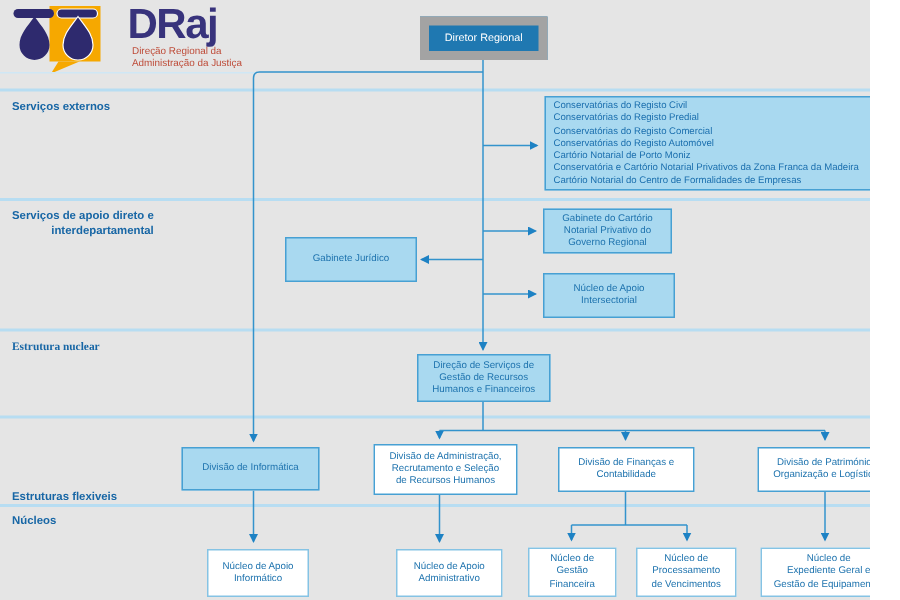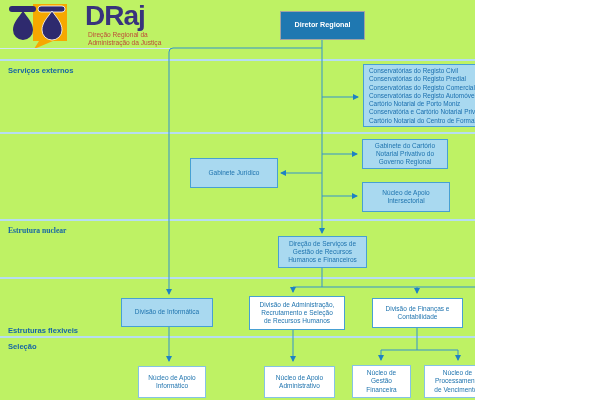--- a/index.html
+++ b/index.html
@@ -1,27 +1,27 @@
 <!DOCTYPE html>
 <html><head>
 <meta charset="utf-8">
 <style>
   html,body { margin:0; padding:0; background:#fff; }
   .stage {
-    position:relative; width:475px; height:400px; background:#bef264;
+    position:relative; width:580px; height:400px; background:#e5e5e5;
     font-family:"Liberation Sans", sans-serif; overflow:hidden;
   }
   .connectors { position:absolute; left:0; top:0; width:600px; height:400px; pointer-events:none; }
   .box {
     position:absolute; box-sizing:border-box;
     display:flex; align-items:center; justify-content:center;
     text-align:center; white-space:pre-line;
     font-size:6.5px; line-height:8.2px; color:#1E73AE;
   }
-  .box--solid  { background:#1F78B1; border:1px solid #a3a3a3; color:#ffffff; font-size:7.2px; font-weight:bold; }
+  .box--solid  { background:#1F78B1; border:6px solid #a3a3a3; color:#ffffff; font-size:7.2px; font-weight:normal; }
   .box--light  { background:#A9D9F0; border:1px solid #47A0D3; }
   .box--outline{ background:#ffffff; border:1px solid #47A0D3; }
   .box--nucleo { background:#ffffff; border:1px solid #85C3E4; }
   .listbox {
     position:absolute; box-sizing:border-box;
     background:#A9D9F0; border:1px solid #47A0D3;
     padding:2px 5px; color:#1B6FAE;
   }
   .listbox div { font-size:6.4px; line-height:8.3px; white-space:nowrap; }
   .section-label {
@@ -62,23 +62,25 @@
 Administração da Justiça</div>
   <div class="header-rule"></div>
 
   <div class="divider" style="top:59px"></div>
   <div class="divider" style="top:132px"></div>
   <div class="divider" style="top:219px"></div>
   <div class="divider" style="top:277px"></div>
   <div class="divider" style="top:336px"></div>
 
   <div class="section-label" style="left:8px; top:66px;">Serviços externos</div>
+  <div class="section-label" style="left:8px; top:139px;">Serviços de apoio direto e
+interdepartamental</div>
   <div class="section-label" style="left:8px; top:226px;font-family:Liberation Serif, serif;">Estrutura nuclear</div>
   <div class="section-label" style="left:8px; top:284px;margin-top:42px;">Estruturas flexiveis</div>
-  <div class="section-label" style="left:8px; top:342px;">Seleção</div>
+  <div class="section-label" style="left:8px; top:342px;">Núcleos</div>
 
   <svg class="connectors" viewBox="0 0 600 400">
     <defs>
       <marker id="arr" viewBox="0 0 6 6" refX="5" refY="3" markerWidth="6" markerHeight="6" orient="auto-start-reverse">
         <path d="M0,0 L6,3 L0,6 Z" fill="#1E82C4"></path>
       </marker>
     </defs>
     <g stroke="#3393CC" stroke-width="1" fill="none">
       <path d="M322,40 V233" marker-end="url(#arr)"></path>
       <path d="M322,48 L173,48 Q169,48 169,52 L169,294" marker-end="url(#arr)"></path>

